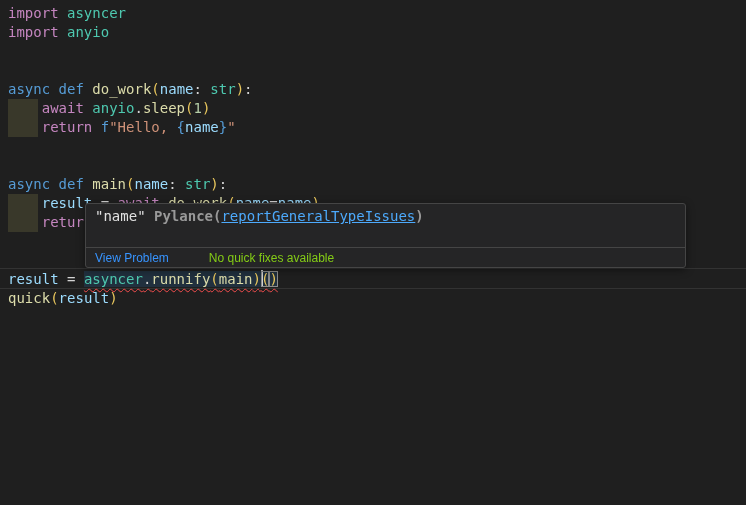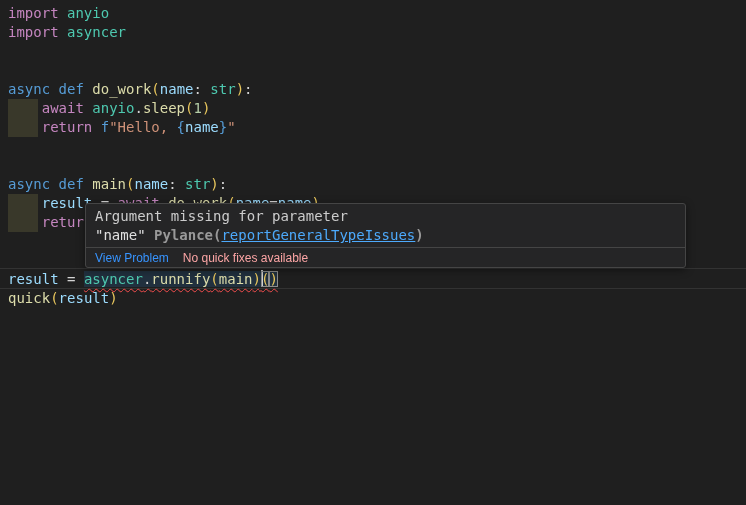--- a/index.html
+++ b/index.html
@@ -55,55 +55,55 @@
   #hover-body {
     padding:3px 10px 0 9px;
     font-size:14px; line-height:19px; color:#cccccc;
     height:43px; white-space:pre;
   }
   #hover-line2 .quoted { color:#e0e0e0; }
   #hover-line2 .dim { color:#999999;font-weight:bold; }
   #hover-link { color:#4daafc; text-decoration:underline; cursor:pointer; }
   #hover-status {
     height:20px; border-top:1px solid #454545;
-    display:flex; align-items:center; gap:14px; padding-left:9px;
+    display:flex; align-items:center; gap:28px; padding-left:9px;
     font-family:"Liberation Sans", sans-serif; font-size:12px;
   }
   #view-problem { color:#3794ff; cursor:pointer; }
-  #no-fixes { color:#fca5a5; }
+  #no-fixes { color:#84cc16;margin-left:12px; }
 </style>
 </head>
 <body>
 
 <div id="editor">
 
   <div id="indent-hl-1" class="indent-hl"></div>
   <div id="indent-hl-2" class="indent-hl"></div>
   <div id="current-line"></div>
 
   <div id="code-lines">
+      <div class="cl"><span style="color: rgb(197, 134, 192);">import</span><span style="color: rgb(212, 212, 212);"> </span><span style="color: rgb(78, 201, 176);">asyncer</span></div>
       <div class="cl"><span style="color: rgb(197, 134, 192);">import</span><span style="color: rgb(212, 212, 212);"> </span><span style="color: rgb(78, 201, 176);">anyio</span></div>
-      <div class="cl"><span style="color: rgb(197, 134, 192);">import</span><span style="color: rgb(212, 212, 212);"> </span><span style="color: rgb(78, 201, 176);">asyncer</span></div>
       <div class="cl"></div>
       <div class="cl"></div>
       <div class="cl"><span style="color: rgb(86, 156, 214);">async</span><span style="color: rgb(212, 212, 212);"> </span><span style="color: rgb(86, 156, 214);">def</span><span style="color: rgb(212, 212, 212);"> </span><span style="color: rgb(220, 220, 170);">do_work</span><span style="color: rgb(233, 199, 93);">(</span><span style="color: rgb(156, 220, 254);">name</span><span style="color: rgb(212, 212, 212);">: </span><span style="color: rgb(78, 201, 176);">str</span><span style="color: rgb(233, 199, 93);">)</span><span style="color: rgb(212, 212, 212);">:</span></div>
       <div class="cl"><span style="color: rgb(212, 212, 212);">    </span><span style="color: rgb(197, 134, 192);">await</span><span style="color: rgb(212, 212, 212);"> </span><span style="color: rgb(78, 201, 176);">anyio</span><span style="color: rgb(212, 212, 212);">.</span><span style="color: rgb(220, 220, 170);">sleep</span><span style="color: rgb(233, 199, 93);">(</span><span style="color: rgb(181, 206, 168);">1</span><span style="color: rgb(233, 199, 93);">)</span></div>
       <div class="cl"><span style="color: rgb(212, 212, 212);">    </span><span style="color: rgb(197, 134, 192);">return</span><span style="color: rgb(212, 212, 212);"> </span><span style="color: rgb(86, 156, 214);">f</span><span style="color: rgb(206, 145, 120);">"Hello, </span><span style="color: rgb(86, 156, 214);">{</span><span style="color: rgb(156, 220, 254);">name</span><span style="color: rgb(86, 156, 214);">}</span><span style="color: rgb(206, 145, 120);">"</span></div>
       <div class="cl"></div>
       <div class="cl"></div>
       <div class="cl"><span style="color: rgb(86, 156, 214);">async</span><span style="color: rgb(212, 212, 212);"> </span><span style="color: rgb(86, 156, 214);">def</span><span style="color: rgb(212, 212, 212);"> </span><span style="color: rgb(220, 220, 170);">main</span><span style="color: rgb(233, 199, 93);">(</span><span style="color: rgb(156, 220, 254);">name</span><span style="color: rgb(212, 212, 212);">: </span><span style="color: rgb(78, 201, 176);">str</span><span style="color: rgb(233, 199, 93);">)</span><span style="color: rgb(212, 212, 212);">:</span></div>
       <div class="cl"><span style="color: rgb(212, 212, 212);">    </span><span style="color: rgb(156, 220, 254);">result</span><span style="color: rgb(212, 212, 212);"> = </span><span style="color: rgb(197, 134, 192);">await</span><span style="color: rgb(212, 212, 212);"> </span><span style="color: rgb(220, 220, 170);">do_work</span><span style="color: rgb(233, 199, 93);">(</span><span style="color: rgb(156, 220, 254);">name</span><span style="color: rgb(212, 212, 212);">=</span><span style="color: rgb(156, 220, 254);">name</span><span style="color: rgb(233, 199, 93);">)</span></div>
       <div class="cl"><span style="color: rgb(212, 212, 212);">    </span><span style="color: rgb(197, 134, 192);">return</span><span style="color: rgb(212, 212, 212);"> </span><span style="color: rgb(156, 220, 254);">result</span></div>
       <div class="cl"></div>
       <div class="cl"></div>
       <div class="cl"><span style="color: rgb(156, 220, 254);">result</span><span style="color: rgb(212, 212, 212);"> = </span><span class="g-err"><span style="color: rgb(78, 201, 176);">asyncer</span><span style="color: rgb(212, 212, 212);">.</span><span style="color: rgb(220, 220, 170);">runnify</span><span style="color: rgb(233, 199, 93);">(</span><span style="color: rgb(220, 220, 170);">main</span><span style="color: rgb(233, 199, 93);">)</span><span class="cursor"></span><span class="tk-box" style="color: rgb(233, 199, 93);">(</span><span class="tk-box" style="color: rgb(233, 199, 93);">)</span></span></div>
       <div class="cl"><span style="color: rgb(220, 220, 170);">quick</span><span style="color: rgb(233, 199, 93);">(</span><span style="color: rgb(156, 220, 254);">result</span><span style="color: rgb(233, 199, 93);">)</span></div>
     </div>
 
   <div id="hover-tooltip">
-    <div id="hover-body"><div>Argument missing for parameter</div><div id="hover-line2"><span class="quoted">"name"</span><span class="dim"> Pylance(</span><span id="hover-link">reportGeneralTypeIssues</span><span class="dim">)</span></div></div>
+    <div id="hover-body"><div id="hover-line2"><span class="quoted">"name"</span><span class="dim"> Pylance(</span><span id="hover-link">reportGeneralTypeIssues</span><span class="dim">)</span></div></div>
     <div id="hover-status">
       <span id="view-problem">View Problem</span>
       <span id="no-fixes">No quick fixes available</span>
     </div>
   </div>
 
 </div>
 
 </body></html>

